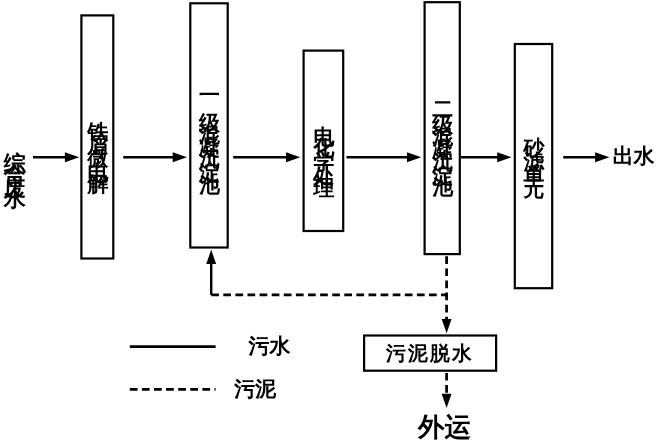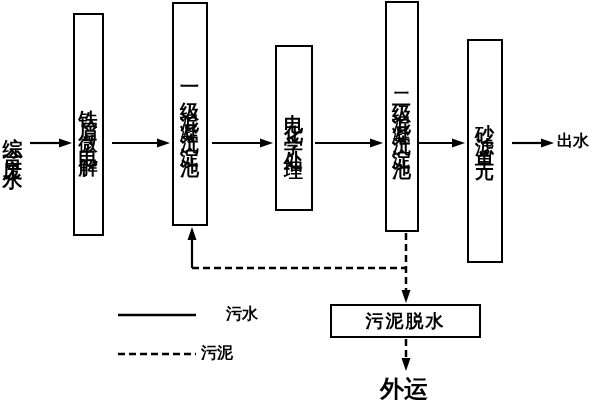--- a/index.html
+++ b/index.html
@@ -34,21 +34,21 @@
   .ls12 { letter-spacing: 12px; }
   .ls13 { letter-spacing: 13px; }
   .vlabel {
     position: absolute;
     display: flex;
     align-items: center;
     justify-content: center;
   }
   .hlabel {
     position: absolute;
-    font-size: 16px;
+    font-size: 19px;
     font-weight: bold;
     line-height: 1;
     white-space: nowrap;
   }
   .hbox {
     position: absolute;
     box-sizing: border-box;
     border: 2px solid #000000;
     background: #ffffff;
     display: flex;
@@ -130,24 +130,24 @@
   </div>
 
   <div class="pbox" style="left:385px; top:1px; width:34px; height:231px;">
     <span class="vtext ls11">二级混凝沉淀池</span>
   </div>
 
   <div class="pbox padB" style="left:467px; top:39px; width:36px; height:224px;">
     <span class="vtext ls13">砂滤单元</span>
   </div>
 
-  <div class="hbox" style="left:330px; top:304px; width:151px; height:34px;">
+  <div class="hbox" style="left:330px; top:304px; width:122px; height:34px;">
     <span>污泥脱水</span>
   </div>
 
   <div class="hlabel" style="left:557px; top:133px;">出水</div>
 
   <div class="hlabel" style="left:380px; top:377px; font-size:24px;">外运</div>
 
   <div class="hlabel" style="left:226px; top:306px;">污水</div>
-  <div class="hlabel" style="left:201px; top:345px;">污泥</div>
+  <div class="hlabel" style="left:213px; top:345px;">污泥</div>
 
 </div>
 
 </body></html>

